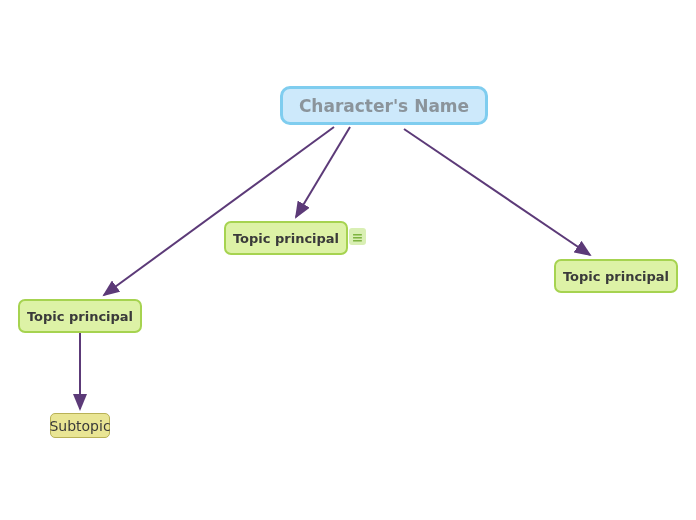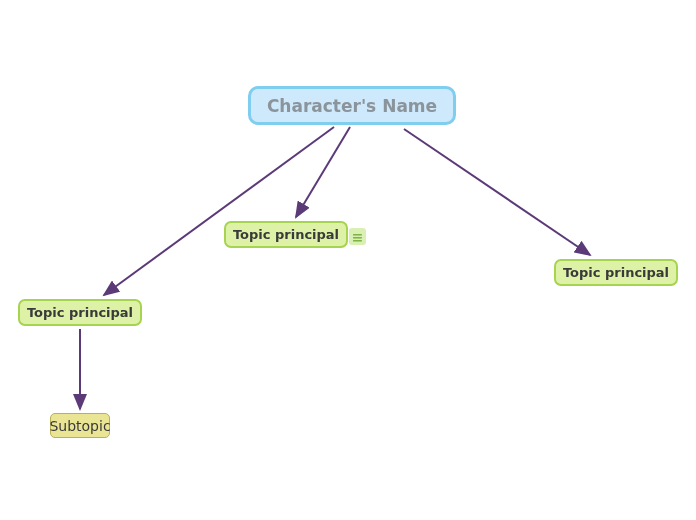--- a/index.html
+++ b/index.html
@@ -24,34 +24,34 @@
   .node {
     position: absolute;
     box-sizing: border-box;
     display: flex;
     align-items: center;
     justify-content: center;
     white-space: nowrap;
     cursor: pointer;
   }
   .node-root {
-    left: 248px;
+    left: 280px;
     top: 86px;
     width: 208px;
     height: 39px;
     background: #cde9fb;
     border: 3px solid #7fcdef;
     border-radius: 10px;
     color: #8b949b;
     font-size: 17px;
     font-weight: bold;
   }
   .node-topic {
     width: 124px;
-    height: 27px;
+    height: 34px;
     background: #ddf2a6;
     border: 2px solid #a6d350;
     border-radius: 7px;
     color: #3a3a3a;
     font-size: 13px;
     font-weight: bold;
   }
   .node-topic.pos-1 { left: 18px;  top: 299px; }
   .node-topic.pos-2 { left: 224px; top: 221px; }
   .node-topic.pos-3 { left: 554px; top: 259px; }

